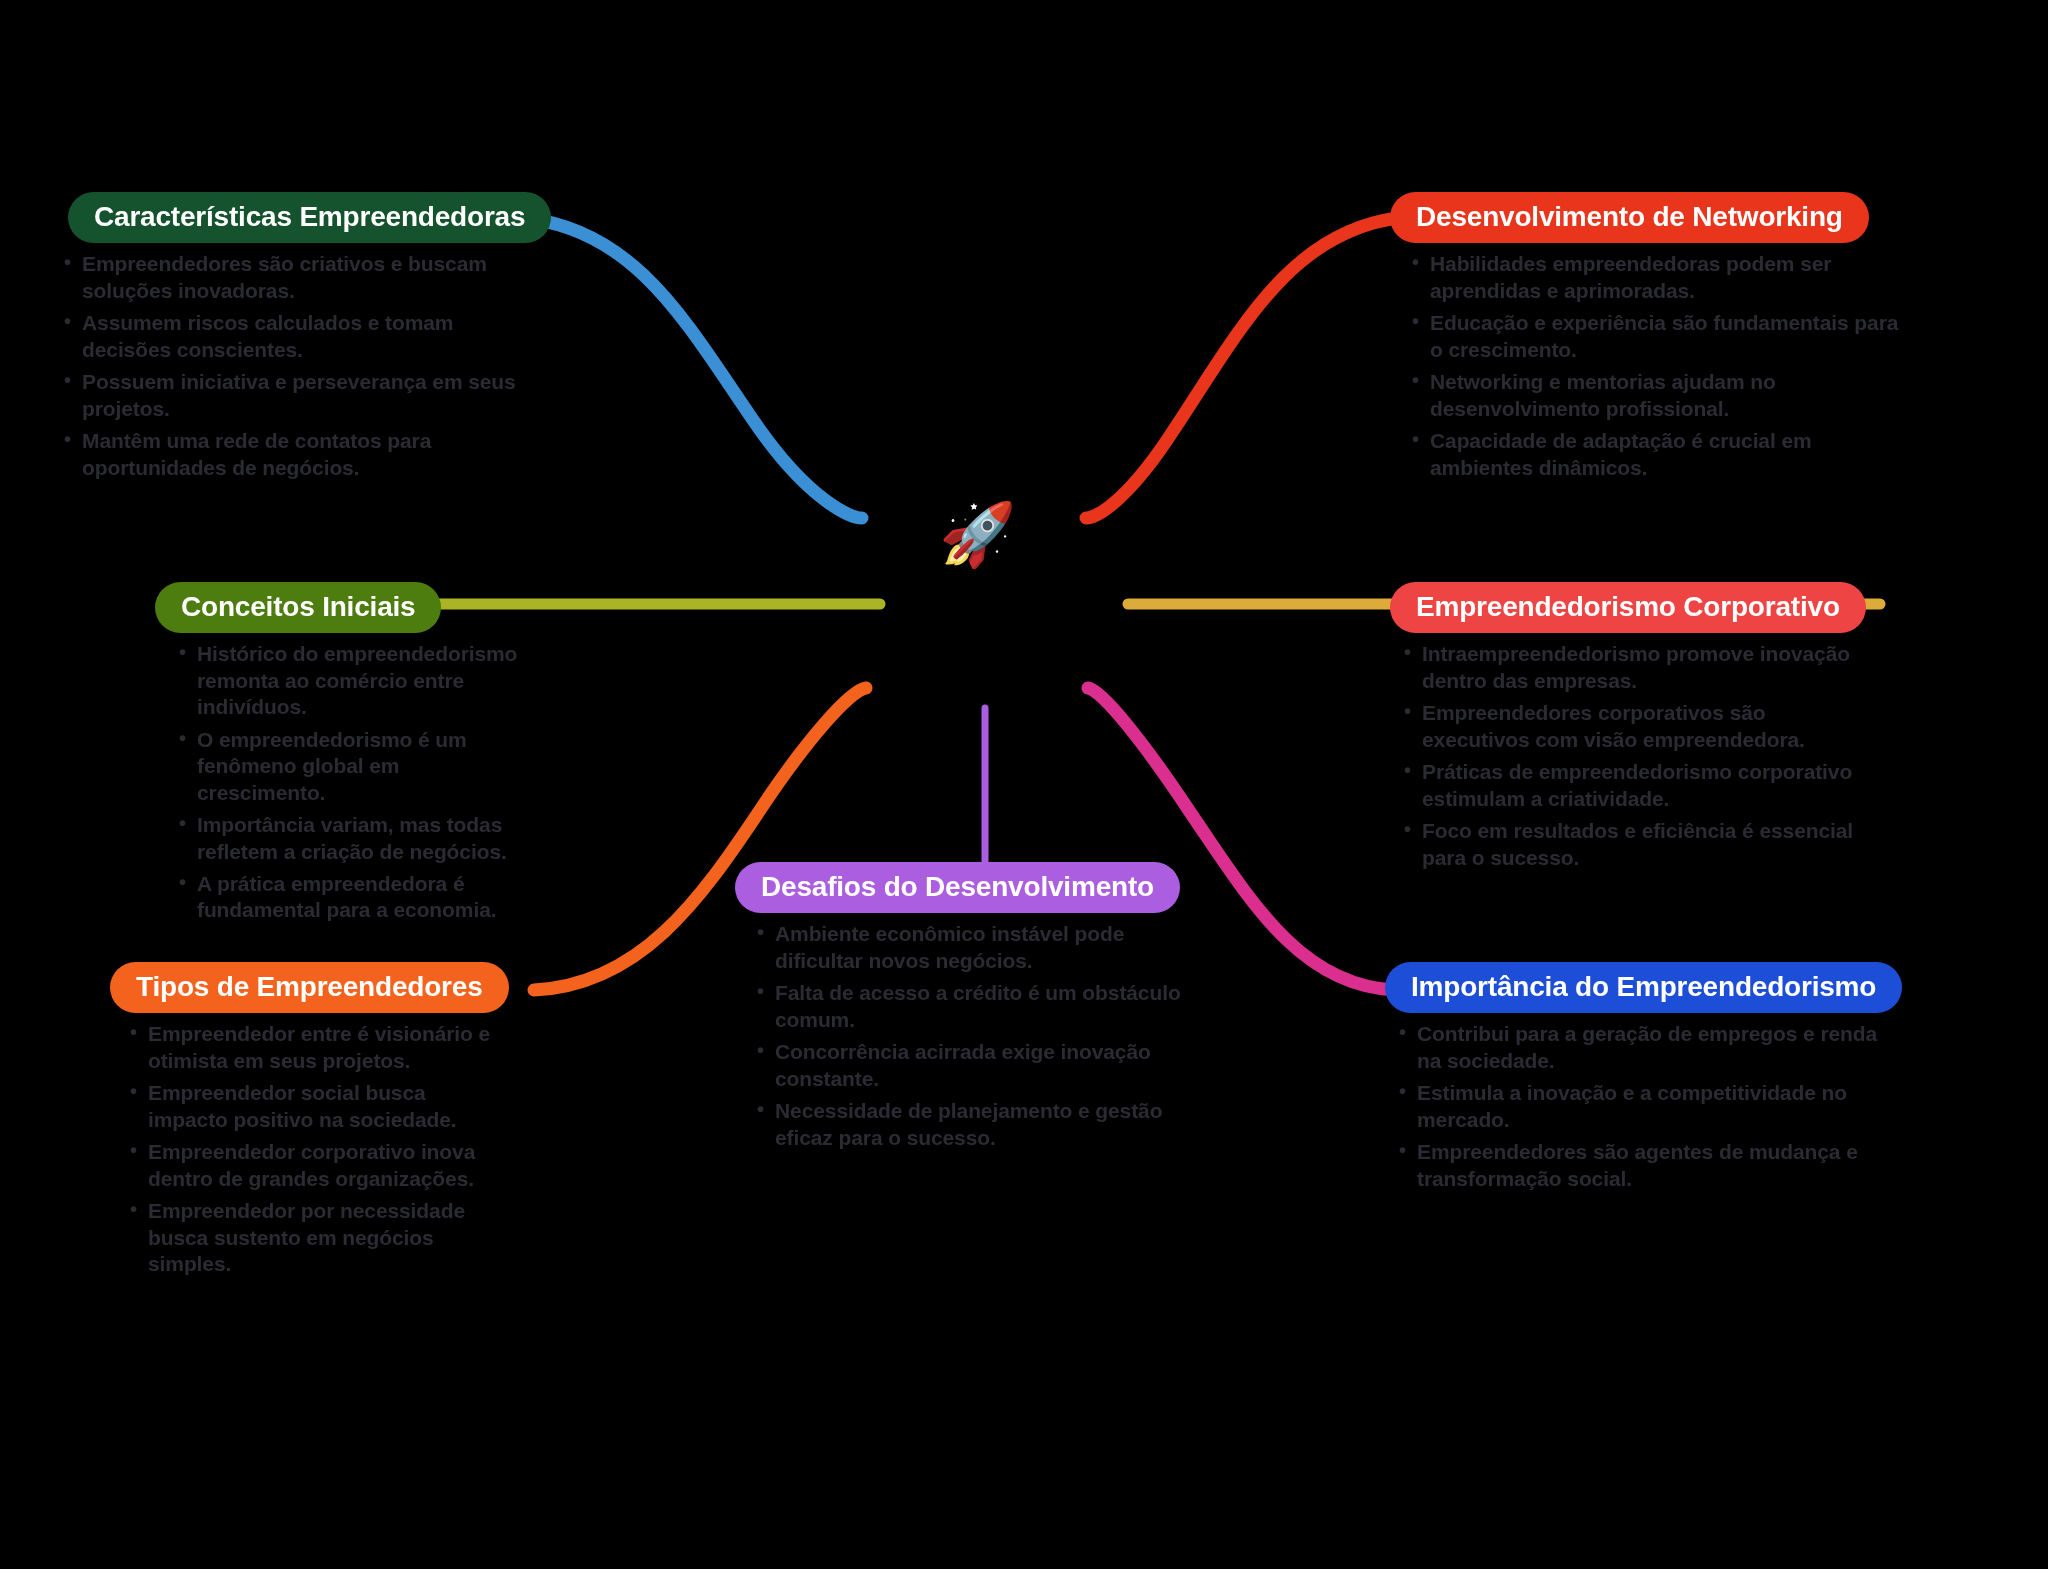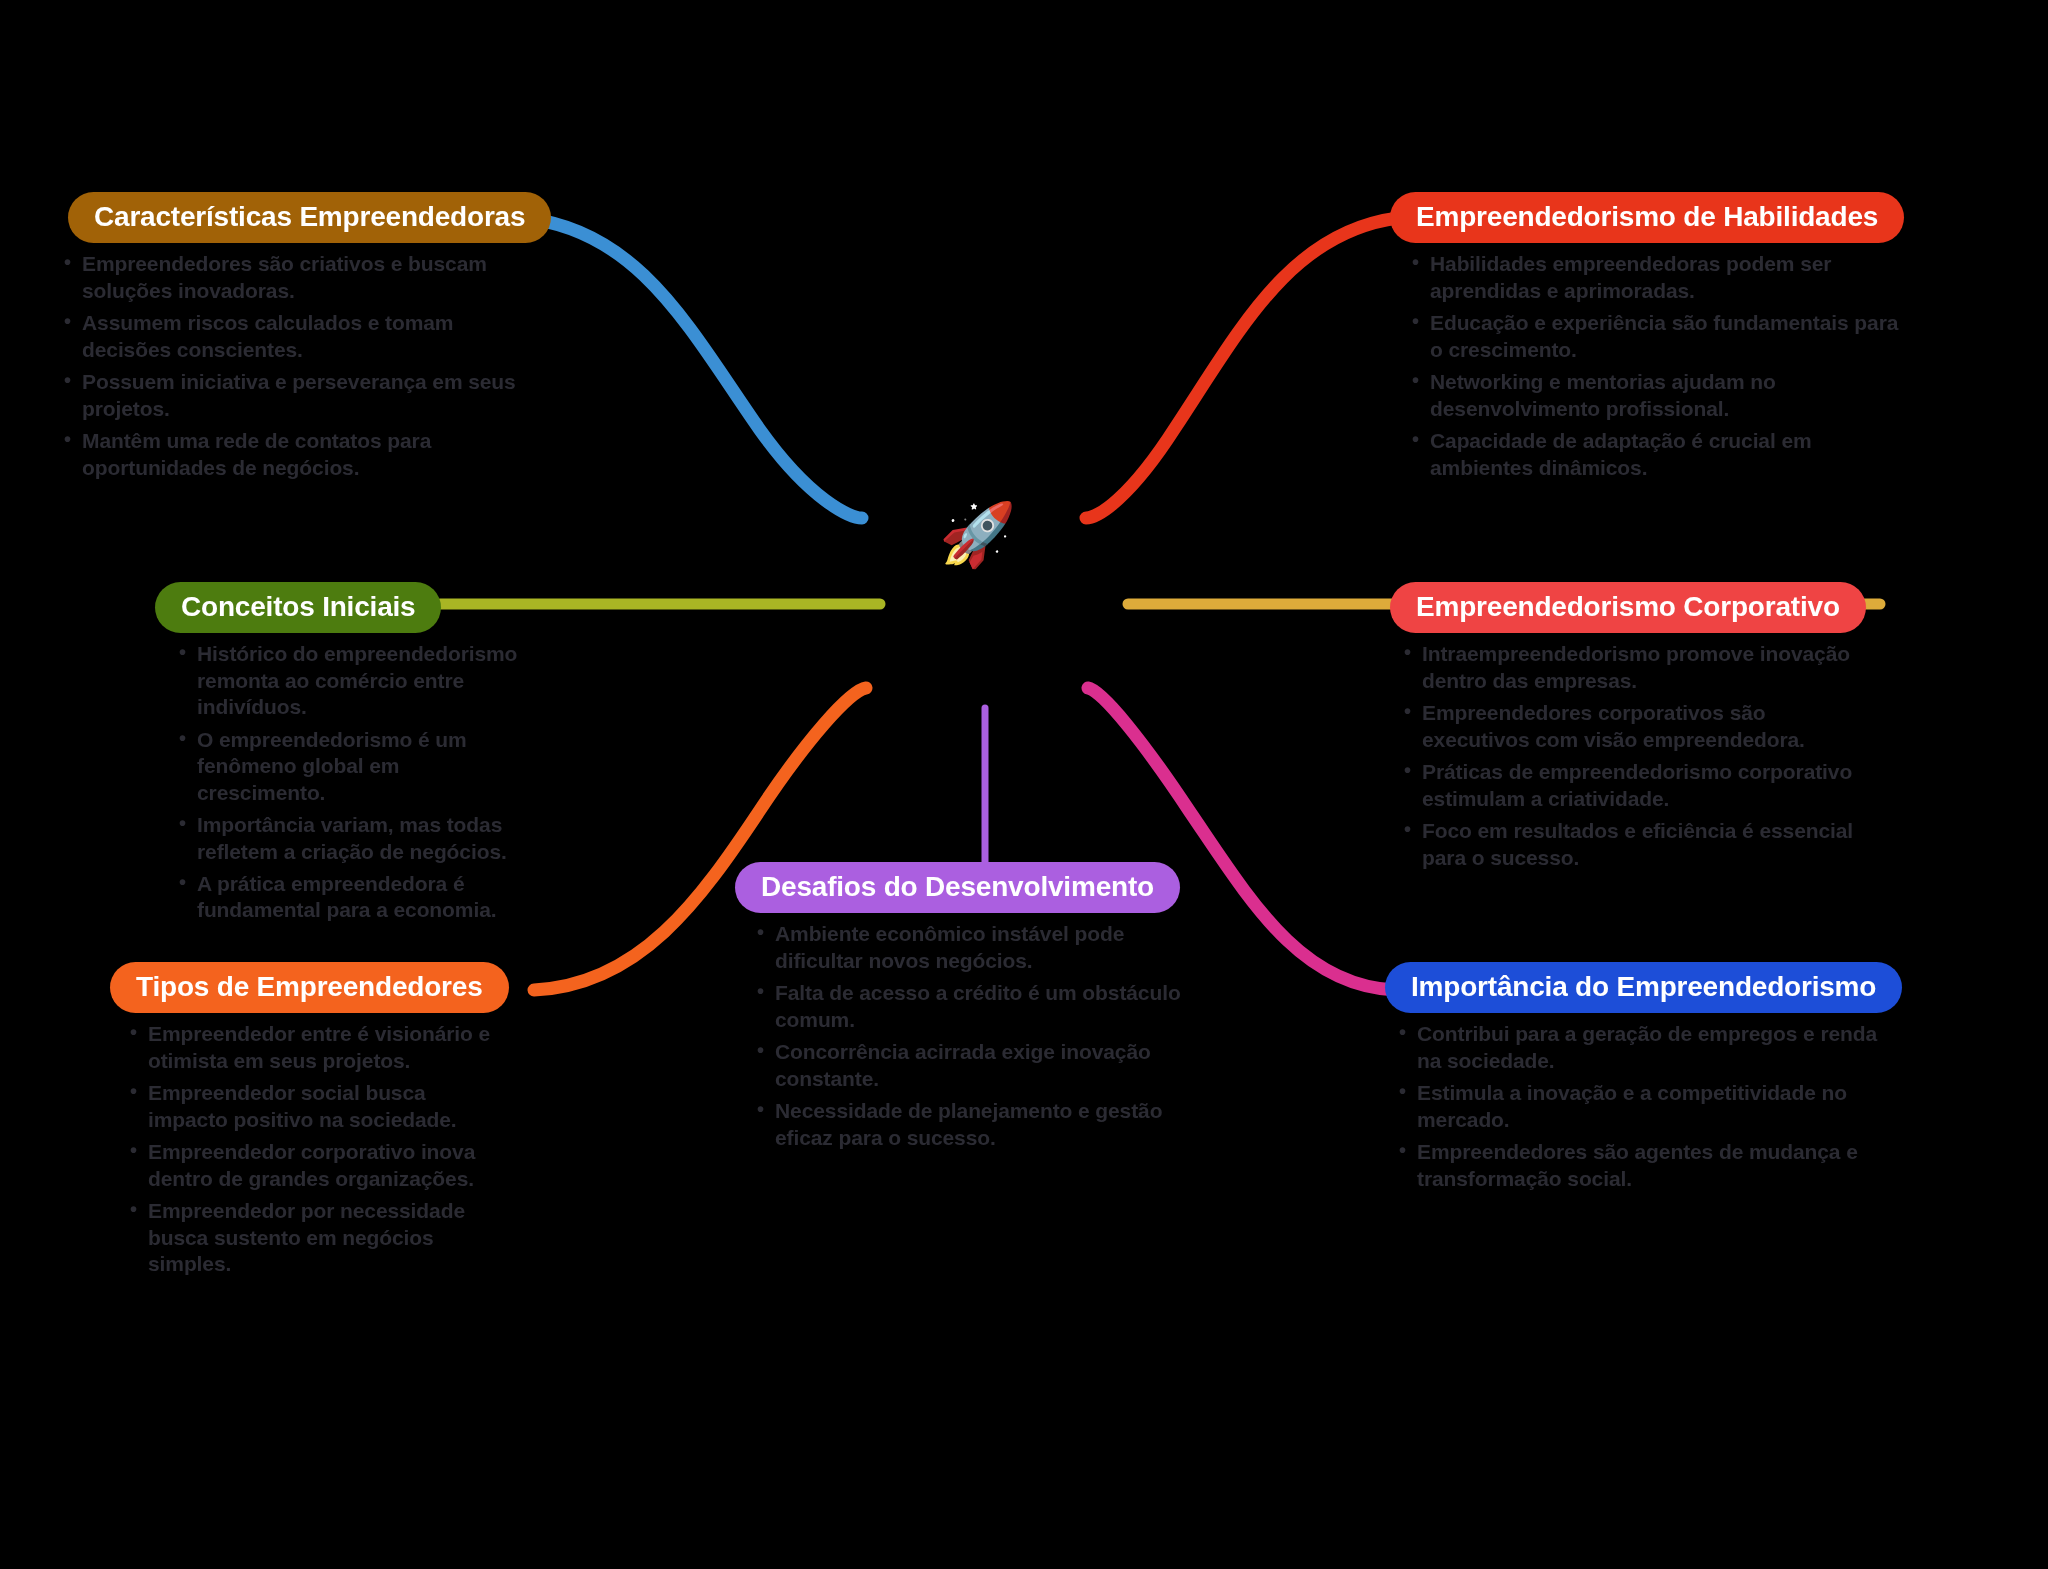--- a/index.html
+++ b/index.html
@@ -109,33 +109,33 @@
 
     <path d="M 985 708 L 985 880" fill="none" stroke="#ab5fe0" stroke-width="7" stroke-linecap="round"></path>
 
     <path d="M 1395 990 C 1300 986 1250 900 1190 812 C 1145 744 1102 690 1088 688" fill="none" stroke="#da2f8f" stroke-width="13" stroke-linecap="round"></path>
   </svg>
 
   <div id="center-icon">🚀</div>
 
   <div class="branch b-caracteristicas">
     <div class="pill-wrap">
-      <span class="pill" style="background:#a16207">Características Empreendedoras</span>
+      <span class="pill" style="background:#14532d">Características Empreendedoras</span>
     </div>
     <ul class="bullets">
       <li>Empreendedores são criativos e buscam soluções inovadoras.</li>
       <li>Assumem riscos calculados e tomam decisões conscientes.</li>
       <li>Possuem iniciativa e perseverança em seus projetos.</li>
       <li>Mantêm uma rede de contatos para oportunidades de negócios.</li>
     </ul>
   </div>
 
   <div class="branch b-desenvolvimento">
     <div class="pill-wrap">
-      <span class="pill" style="background:#e8351b">Empreendedorismo de Habilidades</span>
+      <span class="pill" style="background:#e8351b">Desenvolvimento de Networking</span>
     </div>
     <ul class="bullets">
       <li>Habilidades empreendedoras podem ser aprendidas e aprimoradas.</li>
       <li>Educação e experiência são fundamentais para o crescimento.</li>
       <li>Networking e mentorias ajudam no desenvolvimento profissional.</li>
       <li>Capacidade de adaptação é crucial em ambientes dinâmicos.</li>
     </ul>
   </div>
 
   <div class="branch b-conceitos">

